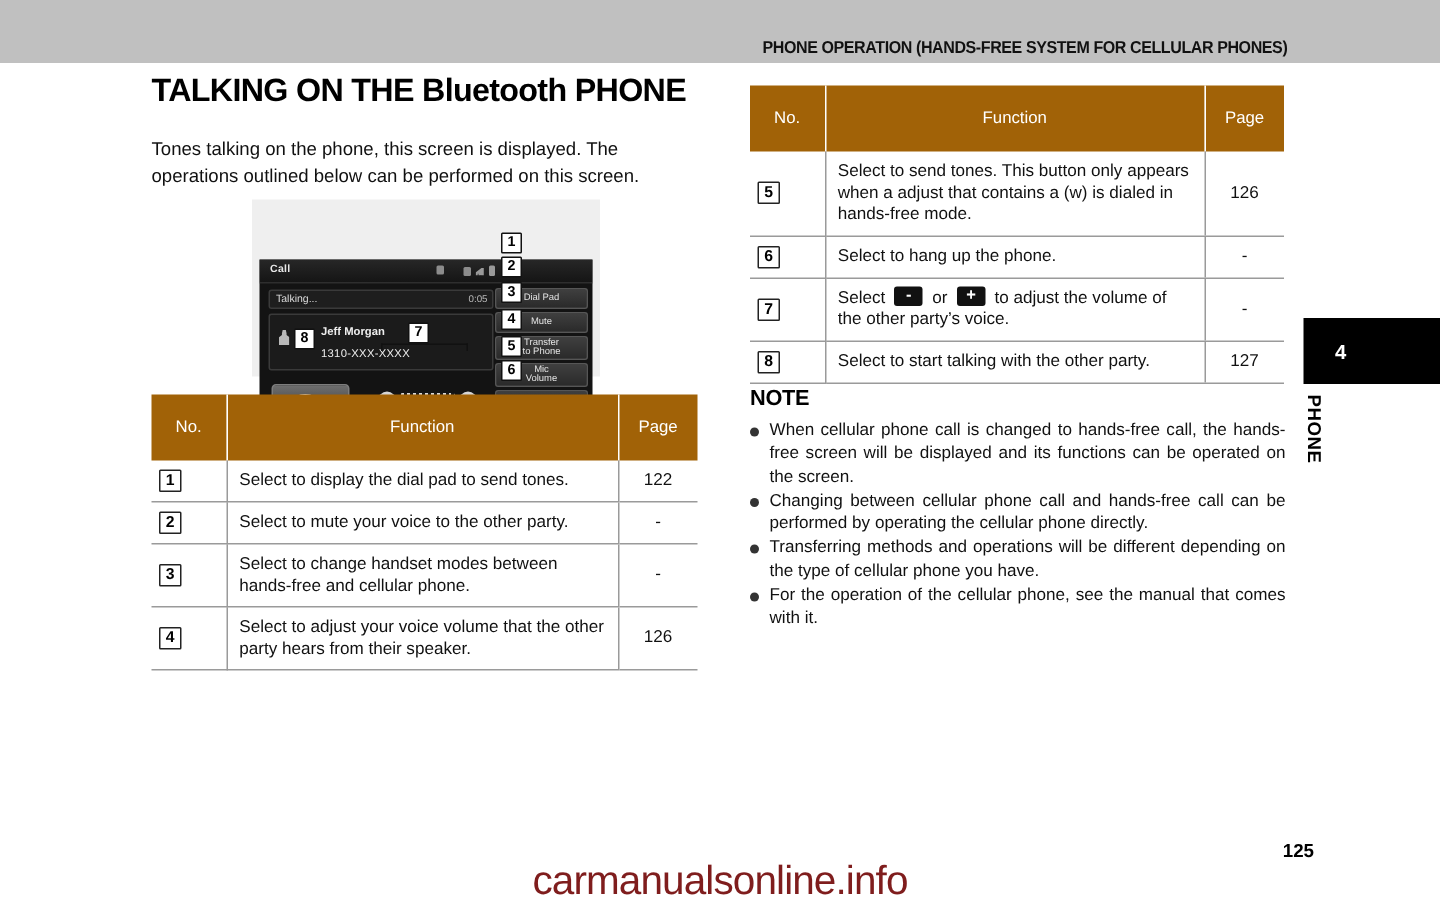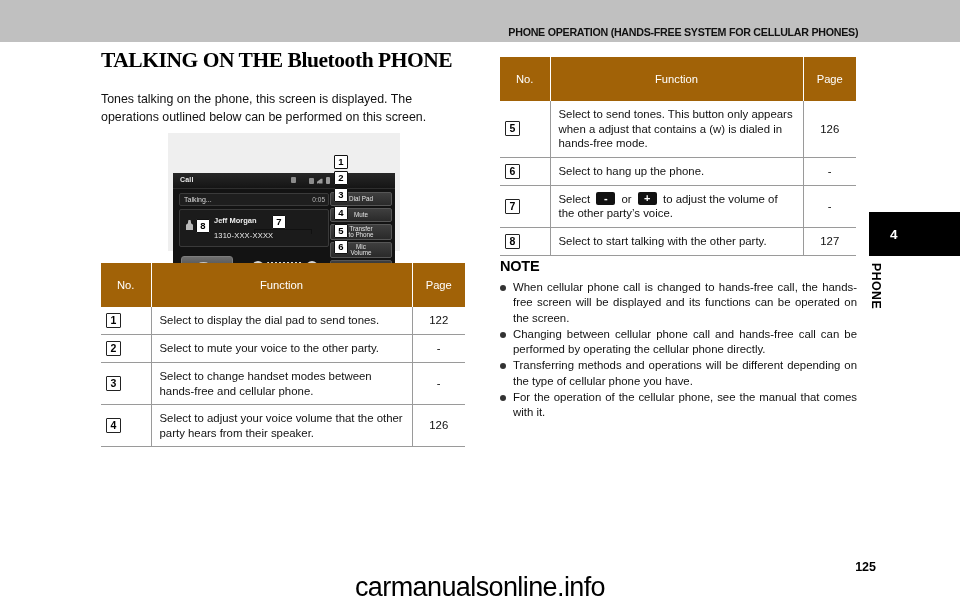--- a/index.html
+++ b/index.html
@@ -22,21 +22,21 @@
     font-size: 11.5px; font-weight: 700; letter-spacing: -0.3px;
     color: #111; white-space: nowrap;
     transform: scaleX(0.93); transform-origin: right center;
   }
 
   
   .col-left { position: absolute; left: 101px; top: 48px; width: 364px; }
 
   .doc-title {
     font-size: 21.5px; font-weight: 700; letter-spacing: -0.45px;
-    color: #000; white-space: nowrap; font-family: Liberation Serif, serif;
+    color: #000; white-space: nowrap;
   }
   .intro {
     margin-top: 17px;
     font-size: 12.4px; line-height: 18px;
     text-align: justify; text-justify: inter-word;
     color: #111;
   }
   .intro span.l1 { display:block; text-align: justify; }
 
   
@@ -198,21 +198,21 @@
     writing-mode: vertical-rl;
   }
 
   
   .page-number {
     position:absolute; left:0; top:560px; width:876px;
     text-align:right; font-size:12.5px; font-weight:700; color:#000;
   }
   .watermark {
     position:absolute; left:0; top:572px; width:960px;
-    text-align:center; font-size:27px; color:#000000;
+    text-align:center; font-size:27px; color:#7f1d1d;
     letter-spacing:-0.6px;
   }
 </style>
 </head>
 <body>
 
 <div class="page">
 
   <div class="header-band"></div>
   <div class="header-title">PHONE OPERATION (HANDS-FREE SYSTEM FOR CELLULAR PHONES)</div>

